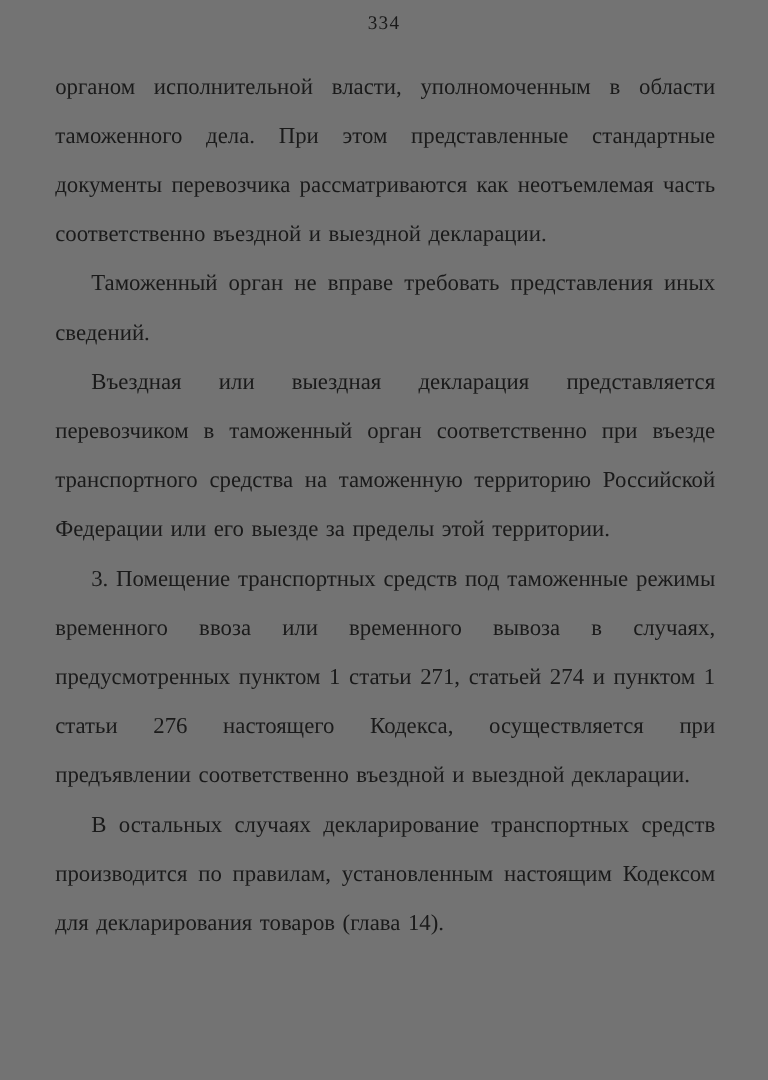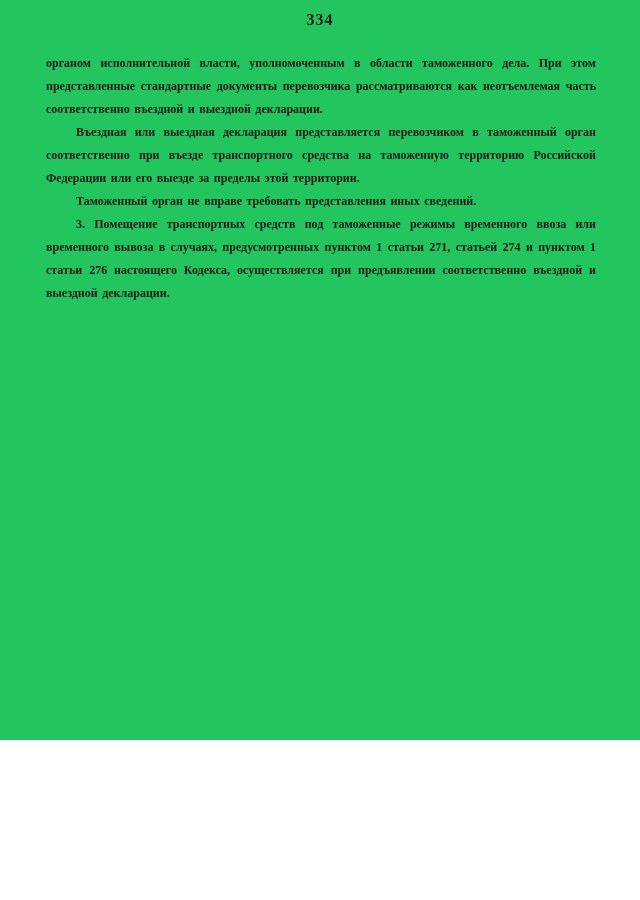--- a/index.html
+++ b/index.html
@@ -8,44 +8,43 @@
   }
   body {
     width: 640px;
     height: 900px;
     background: #ffffff;
     overflow: hidden;
   }
   .page {
     position: relative;
     width: 640px;
-    height: 740px;
-    background: #22c55e;
+    height: 900px;
+    background: #737373;
     font-family: "Liberation Serif", "DejaVu Serif", serif;
     color: #1a1a1a;
     overflow: hidden;
-    font-weight: bold;
   }
   .page-number {
     position: absolute;
     top: 11px;
     left: 0;
     width: 100%;
     text-align: center;
     font-size: 16px;
     letter-spacing: 1px;
     color: #1a1a1a;
   }
   .text-body {
     position: absolute;
     top: 52px;
     left: 46px;
     width: 550px;
-    font-size: 12px;
-    line-height: 23px;
+    font-size: 19px;
+    line-height: 41px;
     text-align: justify;
     word-spacing: 1.5px;
   }
   .para {
     margin: 0;
     padding: 0;
   }
   .para.indented {
     text-indent: 30px;
   }
@@ -55,17 +54,18 @@
   }
 </style>
 </head>
 <body>
 
 <div class="page">
   <div class="page-number">334</div>
 
   <div class="text-body">
     <p class="para continuation">органом исполнительной власти, уполномоченным в области таможенного дела. При этом представленные стандартные документы перевозчика рассматриваются как неотъемлемая часть соответственно въездной и выездной декларации.</p>
+    <p class="para indented">Таможенный орган не вправе требовать представления иных сведений.</p>
     <p class="para indented">Въездная или выездная декларация представляется перевозчиком в таможенный орган соответственно при въезде транспортного средства на таможенную территорию Российской Федерации или его выезде за пределы этой территории.</p>
-    <p class="para indented">Таможенный орган не вправе требовать представления иных сведений.</p>
     <p class="para indented">3. Помещение транспортных средств под таможенные режимы временного ввоза или временного вывоза в случаях, предусмотренных пунктом 1 статьи 271, статьей 274 и пунктом 1 статьи 276 настоящего Кодекса, осуществляется при предъявлении соответственно въездной и выездной декларации.</p>
+    <p class="para indented">В остальных случаях декларирование транспортных средств производится по правилам, установленным настоящим Кодексом для декларирования товаров (глава 14).</p>
   </div>
 </div>
 
 </body></html>

